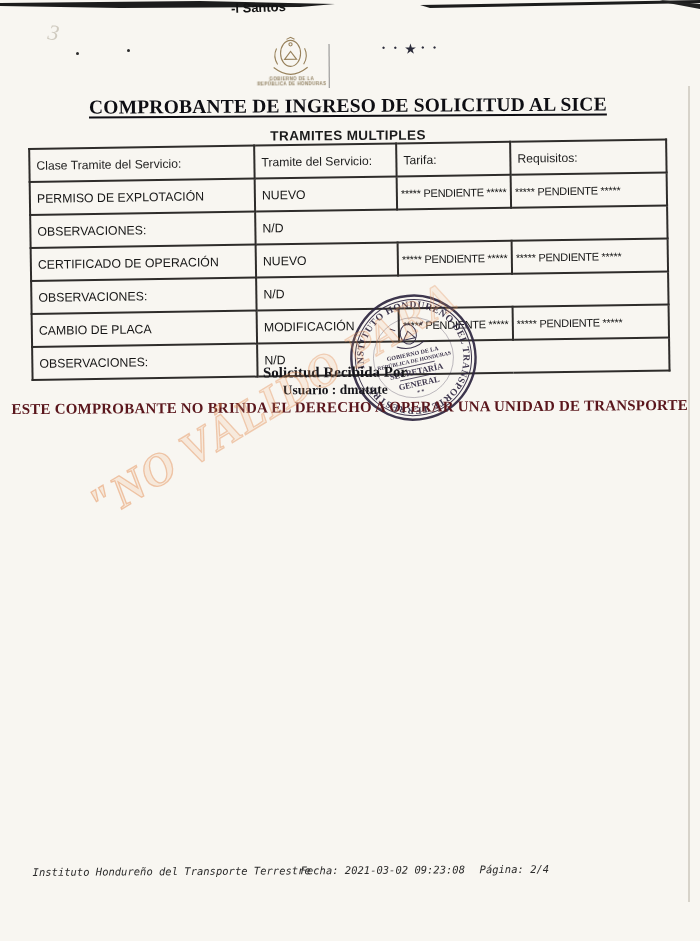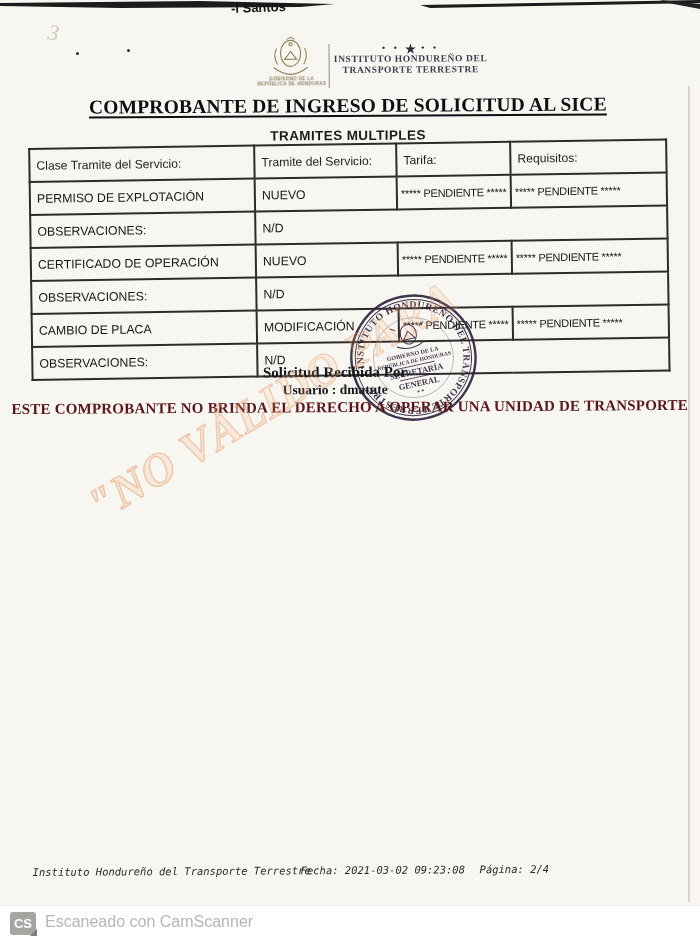--- a/index.html
+++ b/index.html
@@ -119,24 +119,20 @@
     </svg>
     <div id="logo-caption" class="abs">
       <div>GOBIERNO DE LA</div>
       <div>REPÚBLICA DE HONDURAS</div>
     </div>
     <div id="hdr-divider" class="abs"></div>
     <div id="stars-row" class="abs">
       <span class="star-dot">• •</span>
       <span class="star-big">★</span>
       <span class="star-dot">• •</span>
-    </div>
-    <div id="institute" class="abs">
-      <div>INSTITUTO HONDUREÑO DEL</div>
-      <div>TRANSPORTE TERRESTRE</div>
     </div>
 
     <div id="doc-title" class="abs">
       <span>COMPROBANTE DE INGRESO DE SOLICITUD AL SICE</span>
     </div>
     <div id="doc-subtitle" class="abs">TRAMITES MULTIPLES</div>
 
     <table id="tbl" class="abs">
       <colgroup>
           <col style="width:225px">
@@ -217,18 +213,14 @@
     </div>
     <div id="notice" class="abs">ESTE COMPROBANTE NO BRINDA EL DERECHO A OPERAR UNA UNIDAD DE TRANSPORTE</div>
 
     <div id="foot-inst" class="abs foot">Instituto Hondureño del Transporte Terrestre</div>
     <div id="foot-date" class="abs foot">Fecha: 2021-03-02 09:23:08</div>
     <div id="foot-page" class="abs foot">Página: 2/4</div>
   </div>
 
   <div id="watermark" class="abs">"NO VÁLIDO PARA CIRCULAR"</div>
 
-  <div id="cs-bar" class="abs">
-    <div id="cs-icon">CS</div>
-    <div id="cs-caption">Escaneado con CamScanner</div>
-  </div>
 
 </div>
 
 </body></html>

